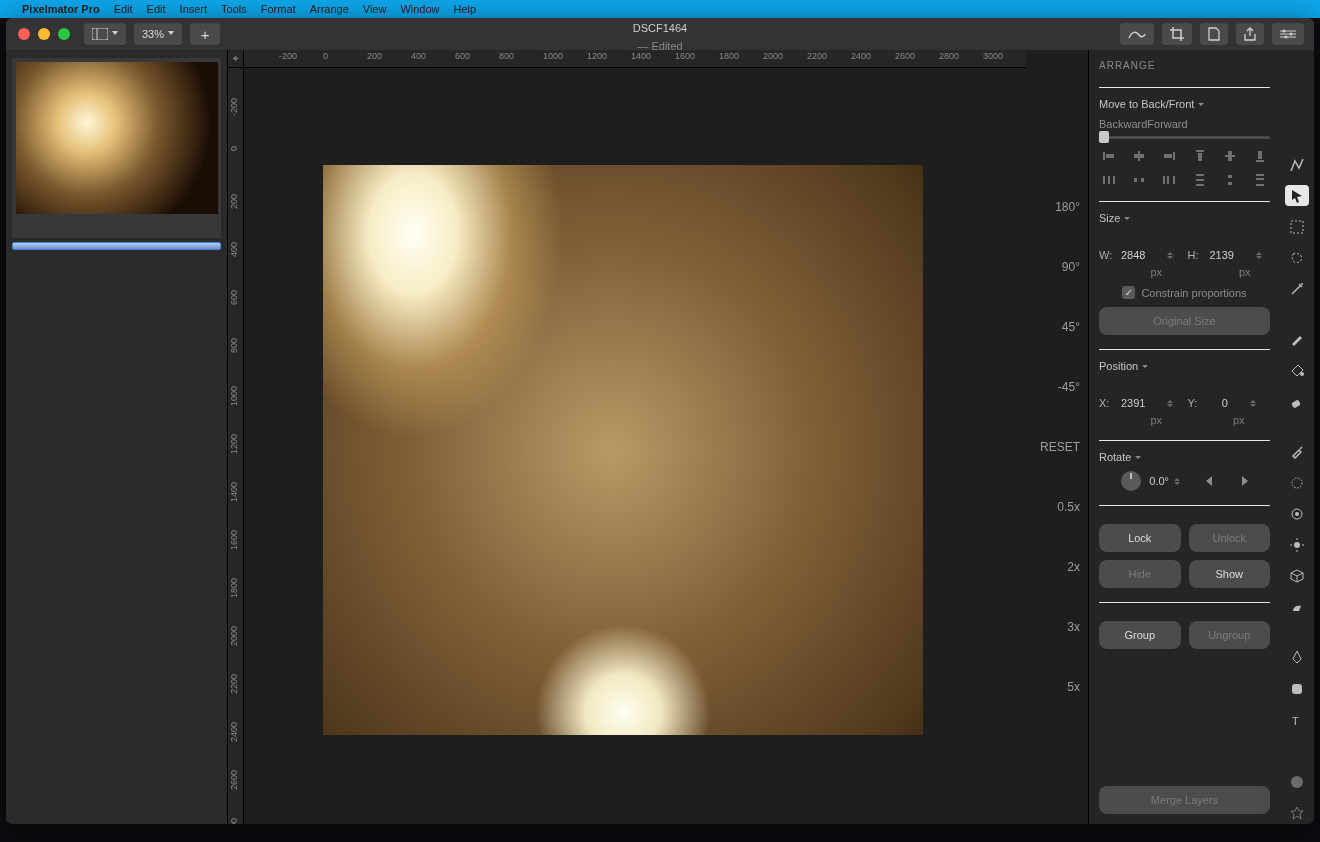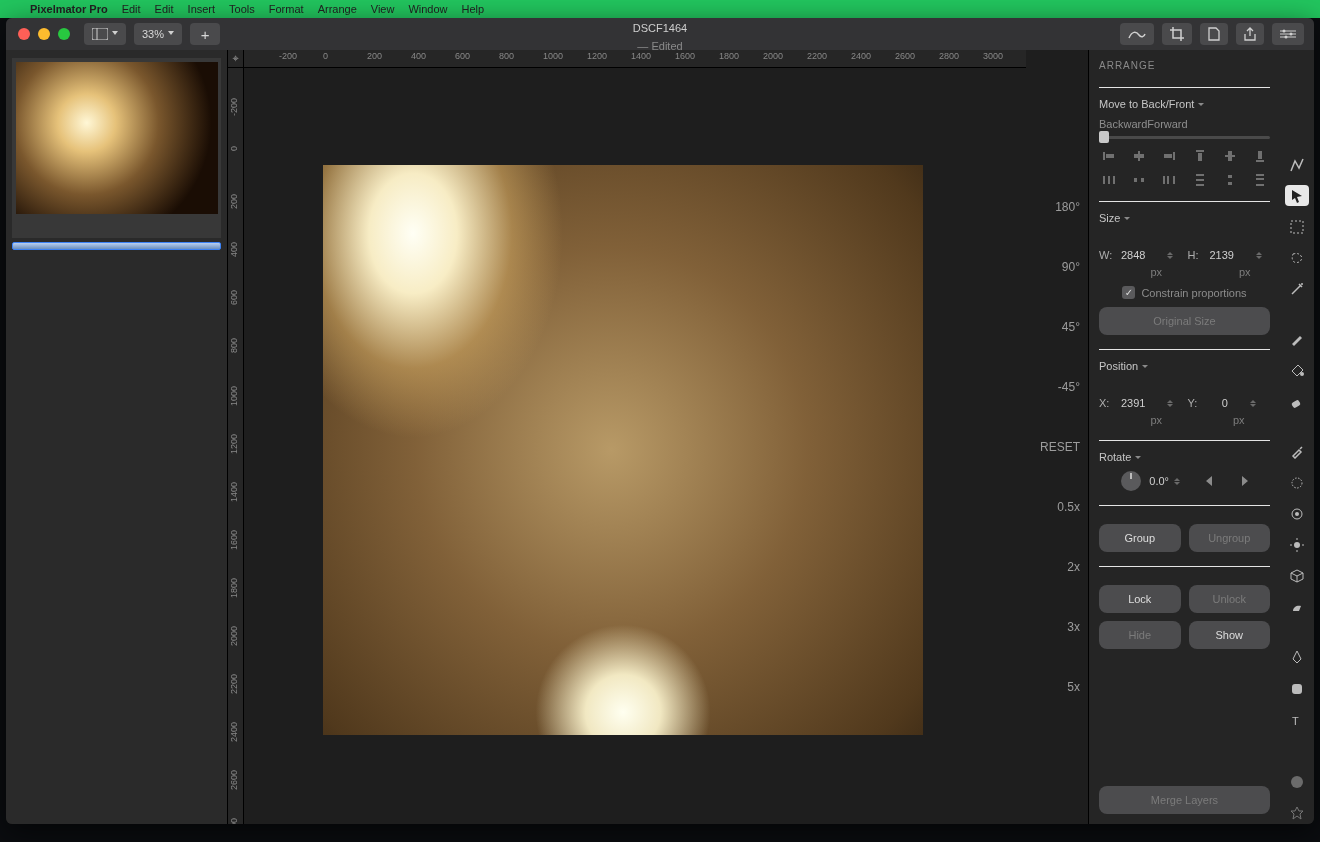--- a/index.html
+++ b/index.html
@@ -1,17 +1,17 @@
 <!DOCTYPE html>
 <html><head>
 <meta charset="utf-8">
 <style>
 * { margin: 0; padding: 0; box-sizing: border-box; font-family: -apple-system, "Helvetica Neue", Arial, sans-serif; font-size: 11px; -webkit-font-smoothing: antialiased; }
 body { background:#0b0d10; width:1320px; height:842px; overflow:hidden; color:#bdbdbd; }
-.menubar { height:18px; background:#22c55e; display:flex; align-items:center; padding:0 16px; color:#222; gap:14px; }
+.menubar { height:18px; background:#0ea5e9; display:flex; align-items:center; padding:0 8px; color:#222; gap:14px; }
 .menubar .apple { font-size:13px; }
 .menubar .app { font-weight:600; }
 .menubar span { cursor:default; }
 .window { position:absolute; top:18px; left:6px; right:6px; bottom:18px; background:#1e1e1e; border-radius:6px; overflow:hidden; box-shadow:0 8px 30px rgba(0,0,0,.6); }
 .titlebar { height:32px; background:#333335; display:flex; align-items:center; position:relative; }
 .traffic { display:flex; gap:8px; padding-left:12px; }
 .traffic span { width:12px; height:12px; border-radius:50%; display:inline-block; }
 .tl-red{background:#ff5f57;} .tl-yel{background:#febc2e;} .tl-grn{background:#28c840;}
 .tb-left { display:flex; align-items:center; gap:8px; margin-left:14px; }
 .tb-btn { height:22px; background:#4a4a4c; border-radius:4px; display:flex; align-items:center; justify-content:center; color:#d8d8d8; padding:0 8px; gap:4px; }
@@ -390,36 +390,36 @@
           <div class="flip">
               <svg width="16" height="12" viewBox="0 0 16 12">
                 <path d="M9 1 V11 M16 6 L10 1 V11 Z"></path>
               </svg>
             </div>
         </div>
       </div>
 
       <div class="section">
         <div class="btn-row">
-            <div class="btn">Group</div>
-            <div class="btn dim">Ungroup</div>
-          </div>
-      </div>
-
-      <div class="section">
-        <div class="btn-row">
             <div class="btn">Lock</div>
             <div class="btn dim">Unlock</div>
           </div>
         <div class="btn-row">
             <div class="btn dim">Hide</div>
             <div class="btn">Show</div>
           </div>
       </div>
 
+      <div class="section">
+        <div class="btn-row">
+            <div class="btn">Group</div>
+            <div class="btn dim">Ungroup</div>
+          </div>
+      </div>
+
       <div class="spacer"></div>
       <div class="btn dim full" style="margin-bottom:2px">Merge Layers</div>
     </div>
 
     <div class="toolstrip">
       <div class="tool">
           <svg width="16" height="16" viewBox="0 0 16 16">
             <path d="M2 14 L6 4 L10 11 L14 2" fill="none" stroke="#bcbcbc" stroke-width="1.5"></path>
           </svg>
         </div>

